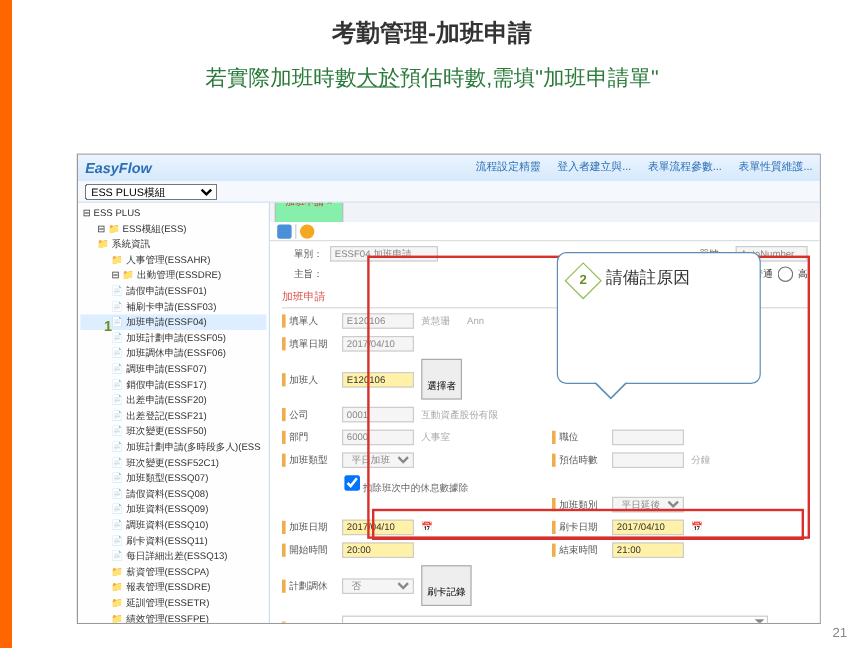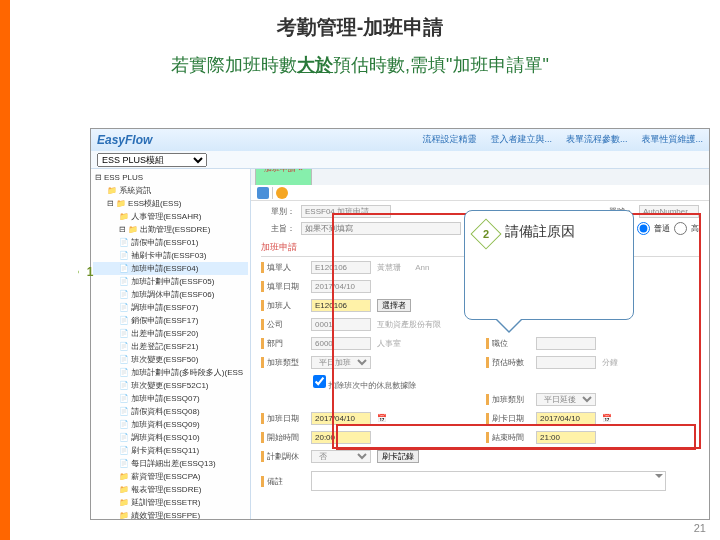--- a/index.html
+++ b/index.html
@@ -1,21 +1,21 @@
 <!DOCTYPE html>
 <html><head>
 <meta charset="utf-8">
 <style>
 *{box-sizing:border-box;margin:0;padding:0;font-family:"Microsoft JhengHei",Arial,sans-serif}
 body{width:720px;height:540px;background:#fff;position:relative;overflow:hidden}
 .orange-bar{position:absolute;left:0;top:0;width:10px;height:540px;background:#ff6600}
 .slide-title{text-align:center;font-size:20px;font-weight:bold;color:#333;padding:14px 0 8px}
 .slide-sub{text-align:center;font-size:18px;color:#2a7a3a;padding:4px 0 10px}
-.slide-sub .emph{text-decoration:underline;font-weight:bold}
-.screenshot{position:absolute;left:90px;top:128px;width:620px;height:392px;border:1px solid #999;background:#fff;font-size:9px;color:#333}
+.slide-sub .emph{text-decoration:underline;font-weight:normal}
+.screenshot{position:absolute;left:64px;top:128px;width:620px;height:392px;border:1px solid #999;background:#fff;font-size:9px;color:#333}
 .app-header{height:22px;background:linear-gradient(#eaf4ff,#d6e9fb);display:flex;align-items:center;padding-left:6px}
 .app-logo{color:#2b6fb6;font-style:italic;font-weight:bold;font-size:12px}
 .nav-row{position:absolute;right:6px;top:4px;display:flex;gap:14px;font-size:9px;color:#2b6fb6}
 .nav-row span{cursor:default}
 .toolbar-row{height:18px;background:#f5f9fd;border-bottom:1px solid #cde;display:flex;align-items:center;padding-left:6px;gap:6px}
 .toolbar-row select{font-size:9px;height:14px;width:110px}
 .content{position:absolute;top:40px;bottom:0;left:0;right:0;display:flex}
 .sidebar{width:160px;border-right:1px solid #cde;overflow:hidden;background:#fefefe;font-size:8px;line-height:13px;padding:2px 2px}
 .tree-item{white-space:nowrap;padding-left:8px}
 .tree-item.l1{padding-left:2px}
@@ -34,21 +34,21 @@
 .lbl{width:34px;text-align:right;color:#555}
 .lbl-wide{width:44px;text-align:center;color:#555}
 .inp{border:1px solid #ccc;background:#f5f5f5;height:13px;padding:0 3px;color:#888;font-size:8px}
 .inp.w90{width:90px}
 .inp.w60{width:60px}
 .inp.yellow{background:#fff2a8;color:#333}
 .sec-title{color:#d9534f;font-size:9px;border-bottom:1px solid #d9d9d9;margin:6px 0 4px;padding-bottom:2px}
 .bar-lbl{display:inline-flex;align-items:center;gap:3px}
 .bar-lbl::before{content:"";width:3px;height:11px;background:#f0ad4e;display:inline-block}
 .grid2{display:grid;grid-template-columns:1fr 1fr;gap:2px 12px}
-.btn{border:1px solid #aaa;background:#eee;font-size:8px;padding:0 4px;height:13px;line-height:11px}
+.btn{border:1px solid #aaa;background:#eee;font-size:8px;padding:16px 4px;height:13px;line-height:11px}
 .chk-row{font-size:8px;color:#666;padding:2px 0 2px 52px}
 .red-box{position:absolute;border:2px solid #d9302b;pointer-events:none}
 .red-box.r1{left:241px;top:84px;width:369px;height:236px}
 .red-box.r2{left:245px;top:295px;width:360px;height:26px}
 .callout{position:absolute;left:464px;top:210px;width:170px;height:110px;background:#fff;border:1px solid #5b8db8;border-radius:8px;padding:12px 10px;font-size:14px;color:#333;display:flex;align-items:flex-start;gap:8px}
 .callout::after{content:"";position:absolute;left:30px;bottom:-28px;width:0;height:0;border:14px solid transparent;border-top-color:#5b8db8}
 .callout::before{content:"";position:absolute;left:31px;bottom:-25px;width:0;height:0;border:13px solid transparent;border-top-color:#fff;z-index:1}
 .hex{width:22px;height:22px;display:flex;align-items:center;justify-content:center;font-size:11px;color:#6b8e23;font-weight:bold;position:relative;flex-shrink:0}
 .hex::before{content:"";position:absolute;inset:0;border:1.5px solid #8fbc4f;transform:rotate(45deg)}
 .hex-outer{position:absolute;width:24px;height:24px;display:flex;align-items:center;justify-content:center;font-size:12px;color:#6b8e23;font-weight:bold}
@@ -84,37 +84,37 @@
       <span>表單性質維護...</span>
     </div>
   </div>
   <div class="toolbar-row">
     <select><option>ESS PLUS模組</option></select>
   </div>
 
   <div class="content">
     <div class="sidebar" id="tree">
         <div class="tree-item l1">⊟ ESS PLUS</div>
+        <div class="tree-item l2">⊟ 📁 ESS模組(ESS)</div>
         <div class="tree-item l2">📁 系統資訊</div>
-        <div class="tree-item l2">⊟ 📁 ESS模組(ESS)</div>
         <div class="tree-item l3">📁 人事管理(ESSAHR)</div>
         <div class="tree-item l3">⊟ 📁 出勤管理(ESSDRE)</div>
         <div class="tree-item l3">📄 請假申請(ESSF01)</div>
         <div class="tree-item l3">📄 補刷卡申請(ESSF03)</div>
         <div class="tree-item l3 hl">📄 加班申請(ESSF04)</div>
         <div class="tree-item l3">📄 加班計劃申請(ESSF05)</div>
         <div class="tree-item l3">📄 加班調休申請(ESSF06)</div>
         <div class="tree-item l3">📄 調班申請(ESSF07)</div>
         <div class="tree-item l3">📄 銷假申請(ESSF17)</div>
         <div class="tree-item l3">📄 出差申請(ESSF20)</div>
         <div class="tree-item l3">📄 出差登記(ESSF21)</div>
         <div class="tree-item l3">📄 班次變更(ESSF50)</div>
         <div class="tree-item l3">📄 加班計劃申請(多時段多人)(ESS</div>
         <div class="tree-item l3">📄 班次變更(ESSF52C1)</div>
-        <div class="tree-item l3">📄 加班申請(ESSQ07)</div>
+        <div class="tree-item l3">📄 加班類型(ESSQ07)</div>
         <div class="tree-item l3">📄 請假資料(ESSQ08)</div>
         <div class="tree-item l3">📄 加班資料(ESSQ09)</div>
         <div class="tree-item l3">📄 調班資料(ESSQ10)</div>
         <div class="tree-item l3">📄 刷卡資料(ESSQ11)</div>
         <div class="tree-item l3">📄 每日詳細出差(ESSQ13)</div>
         <div class="tree-item l3">📁 薪資管理(ESSCPA)</div>
         <div class="tree-item l3">📁 報表管理(ESSDRE)</div>
         <div class="tree-item l3">📁 延訓管理(ESSETR)</div>
         <div class="tree-item l3">📁 績效管理(ESSFPE)</div>
       </div>
@@ -132,21 +132,20 @@
       <div class="form-area">
         <div class="form-row">
           <span class="lbl">單別：</span>
           <input class="inp w90" value="ESSF04 加班申請" style="">
           <span style="flex:1"></span>
           <span class="lbl">單號：</span>
           <input class="inp w60" value="AutoNumber" style="">
         </div>
         <div class="form-row">
           <span class="lbl">主旨：</span>
-          <input class="inp" style="width: 160px;" placeholder="如果不到填寫">
           <span style="flex:1"></span>
           <span class="lbl">重要性：</span>
           <span class="radio-grp">
             <input type="radio" style="">
               <span>低</span>
             <input type="radio" checked="" style="">
               <span>普通</span>
             <input type="radio" style="">
               <span>高</span>
           </span>

